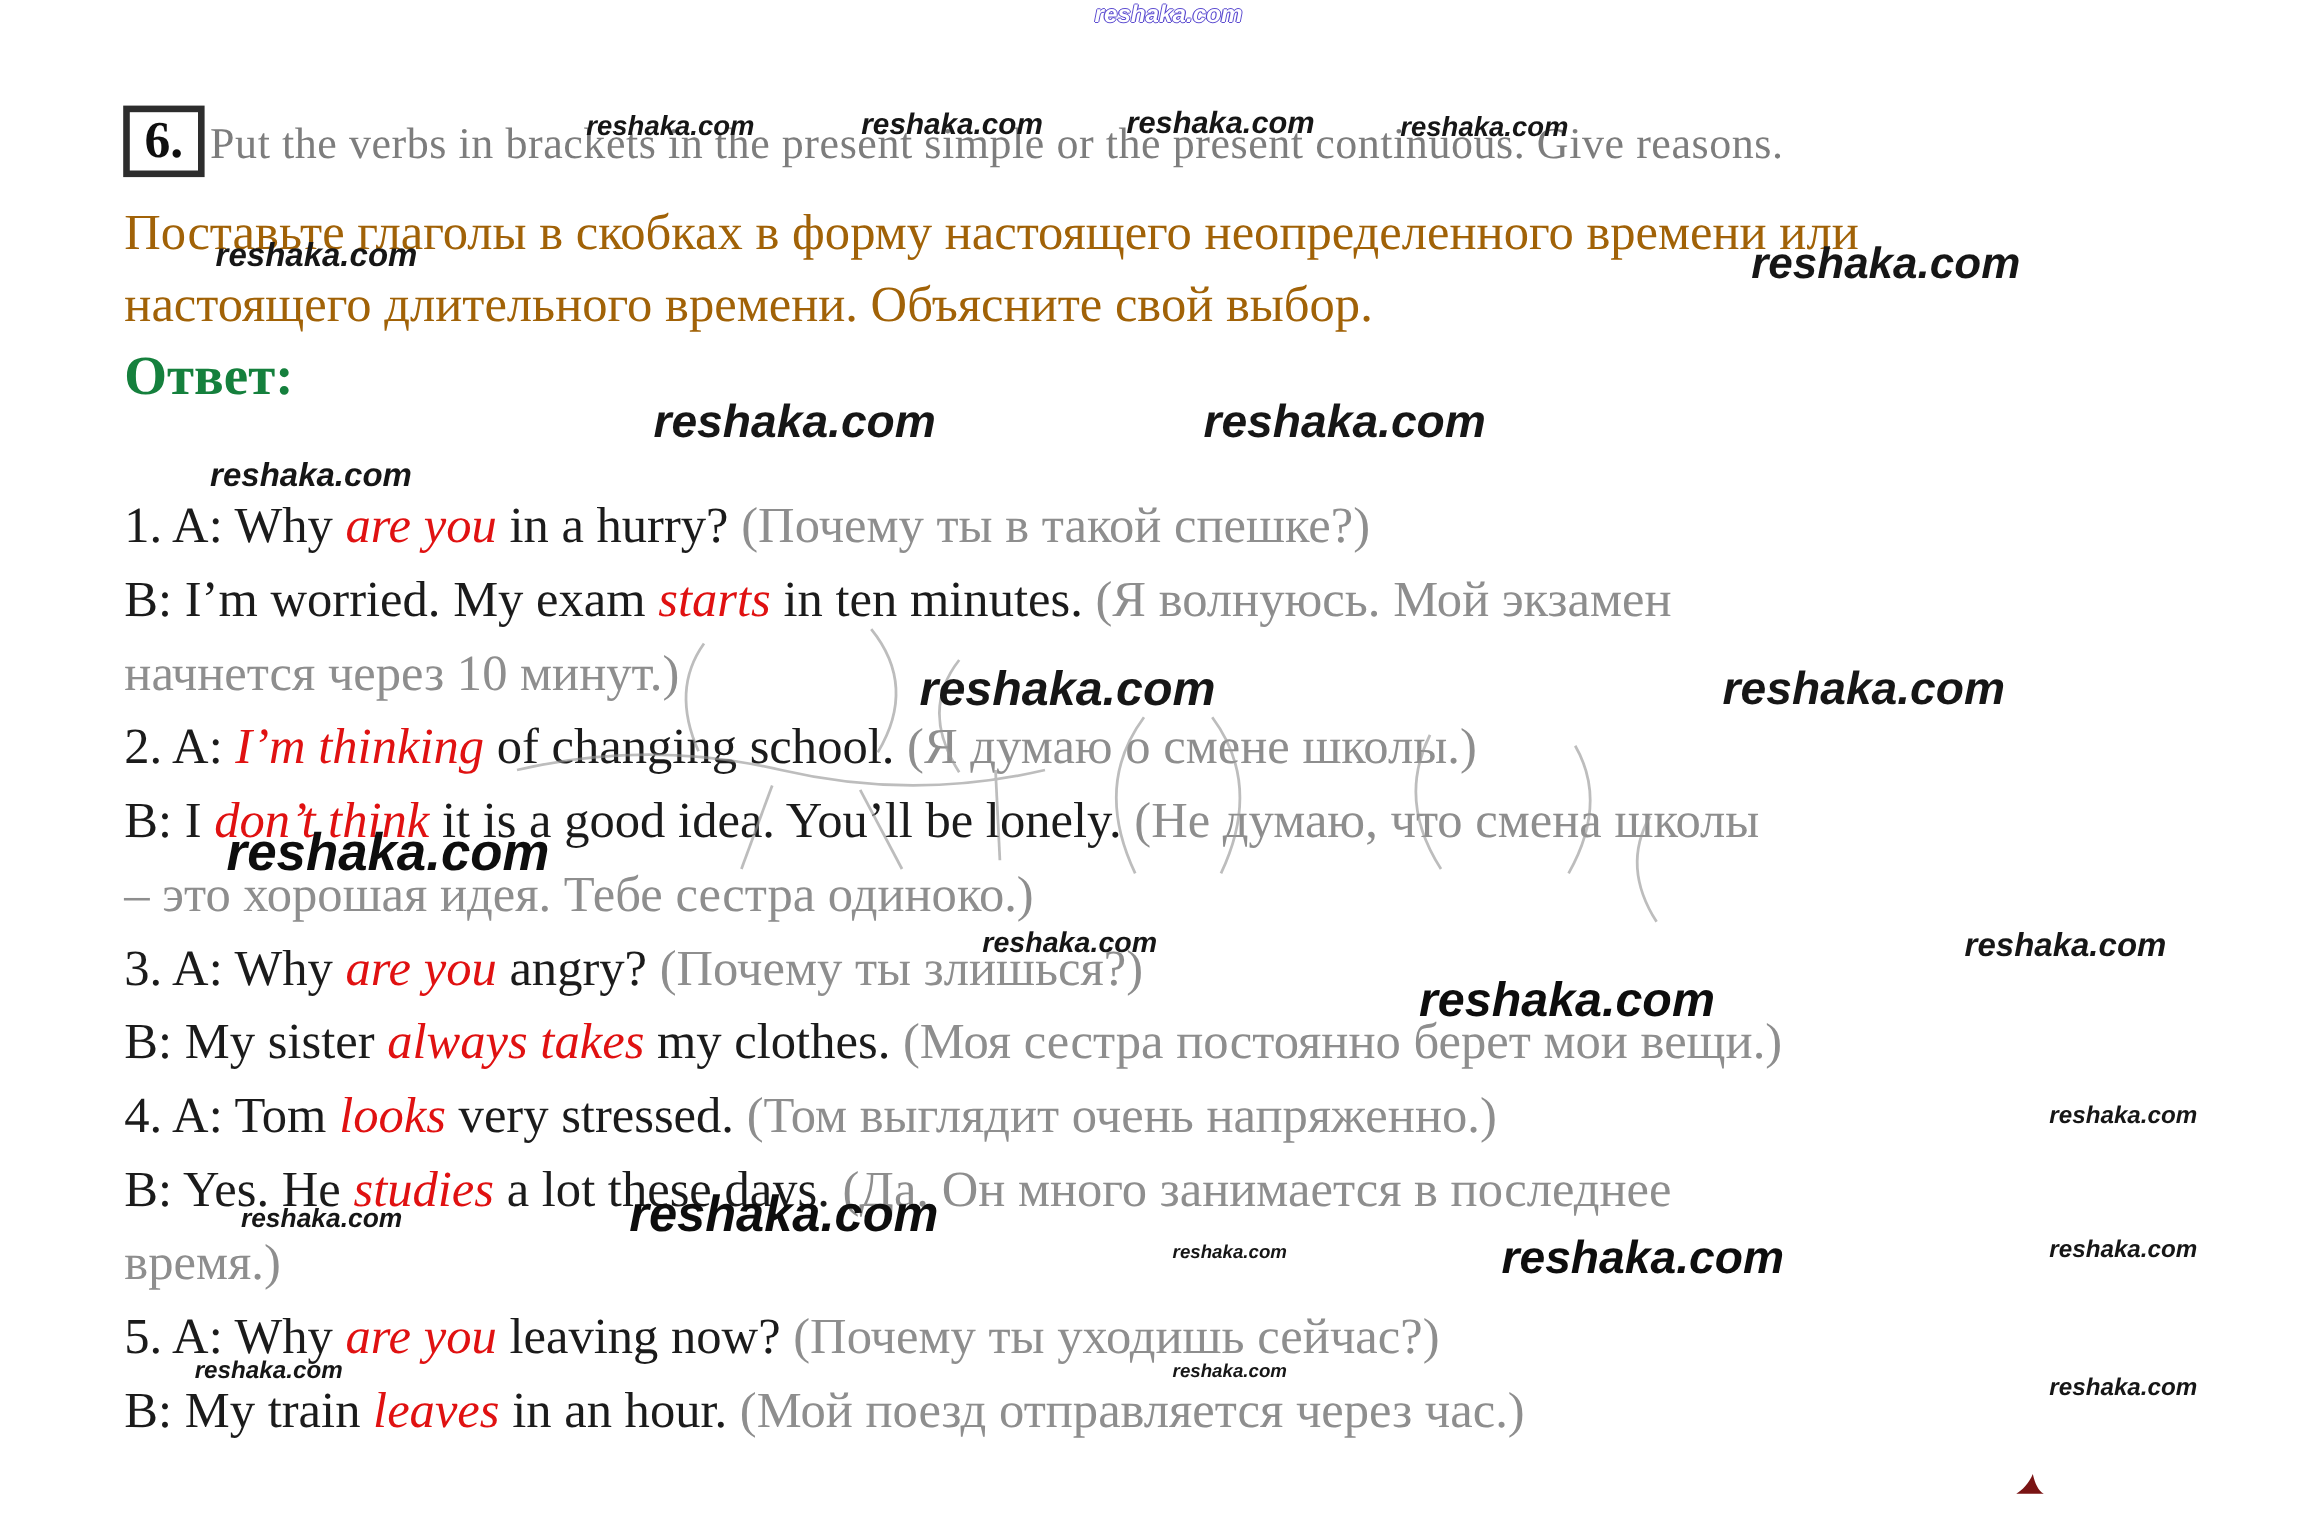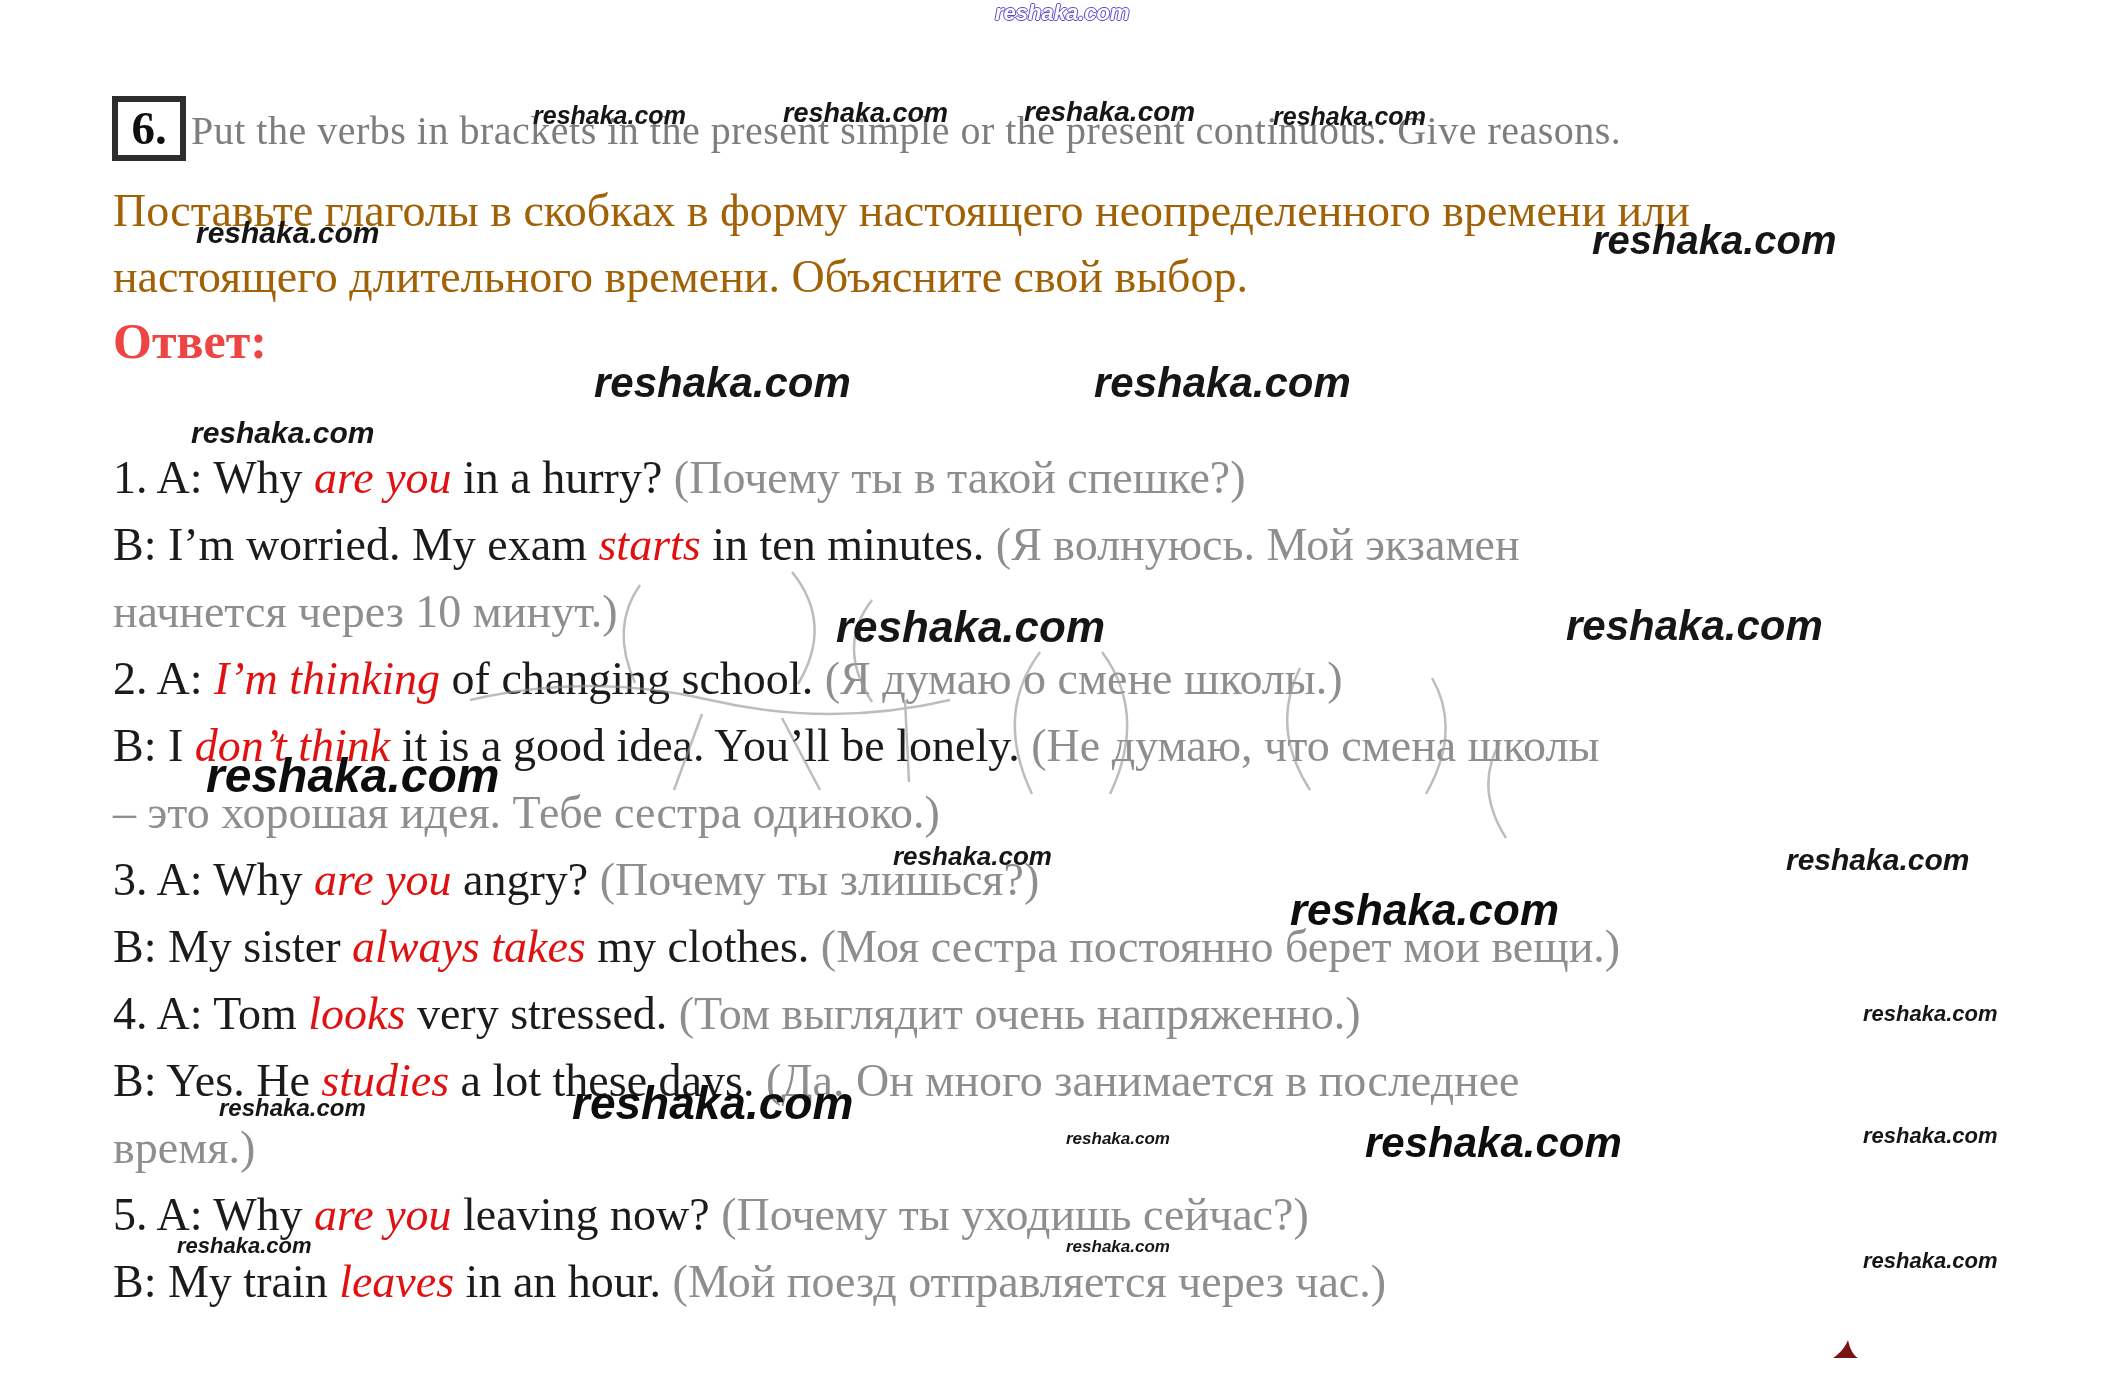--- a/index.html
+++ b/index.html
@@ -39,21 +39,21 @@
     font-size: 46px;
     color: #a16207;
     line-height: 66px;
     white-space: nowrap;
   }
   .answer-label {
     position: absolute;
     left: 113px; top: 312px;
     font-size: 50px;
     font-weight: 700;
-    color: #ef4444;
+    color: #15803d;
   }
   
   .dialogue {
     position: absolute;
     left: 113px; top: 444px;
     right: 40px;
     font-size: 46px;
     line-height: 67px;
   }
   .dialogue .line { white-space: nowrap; }

